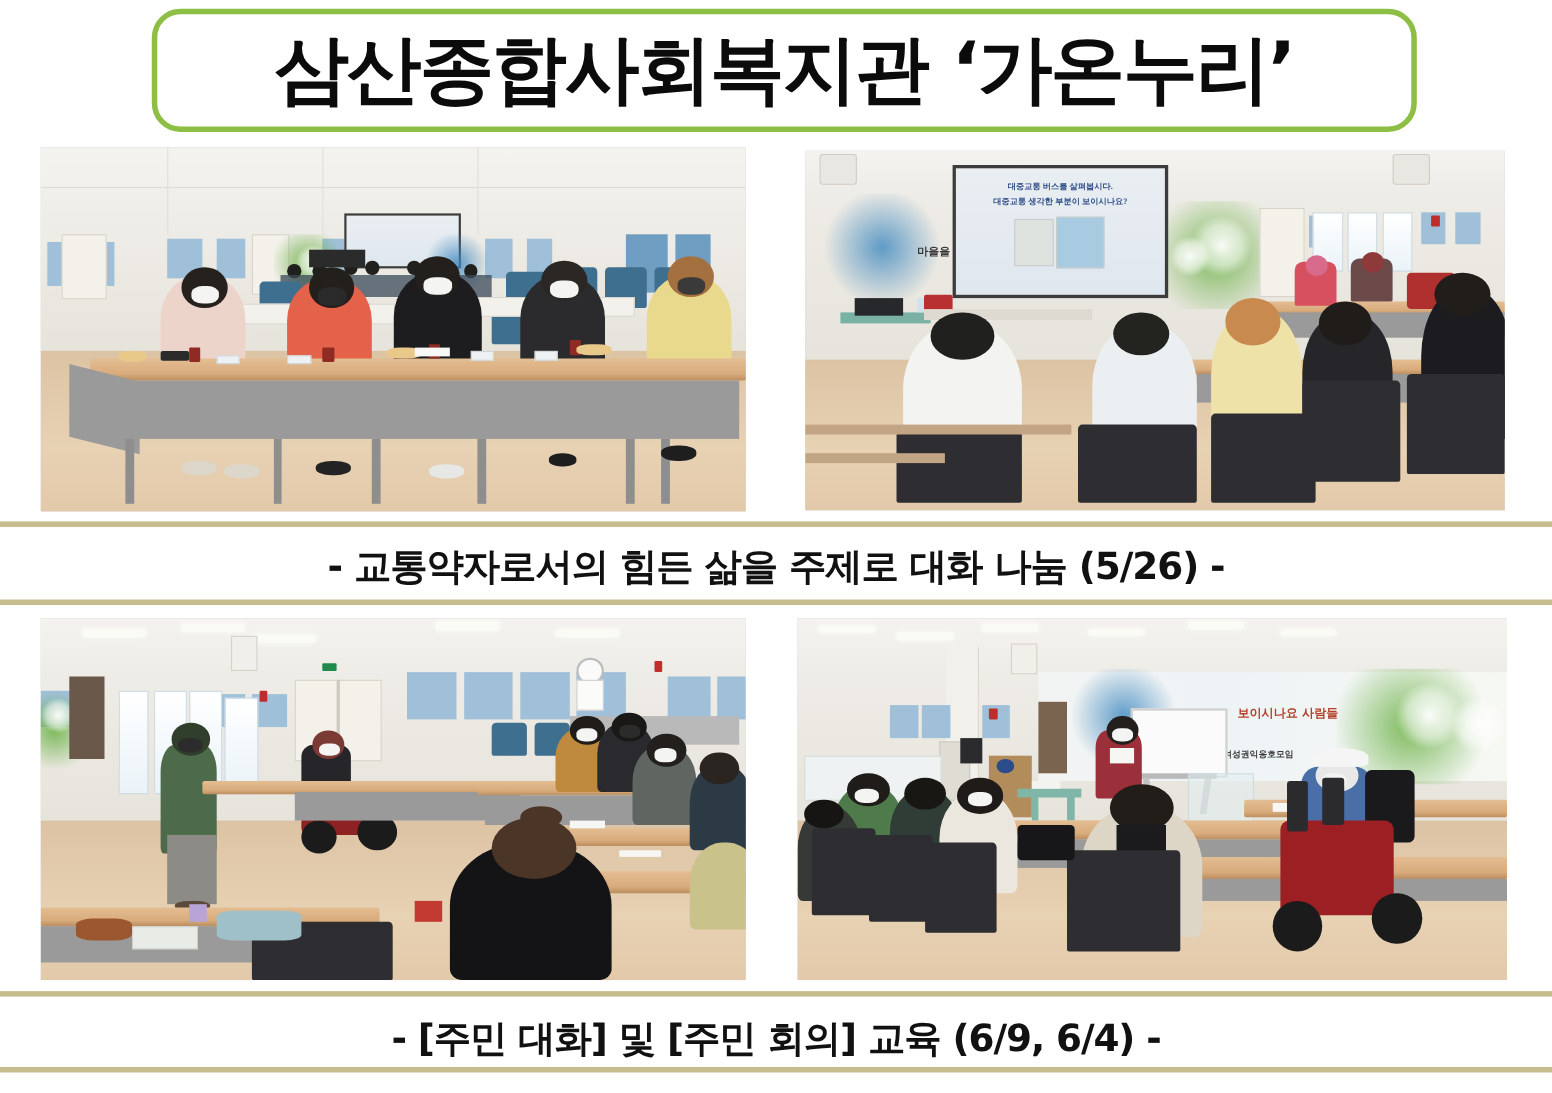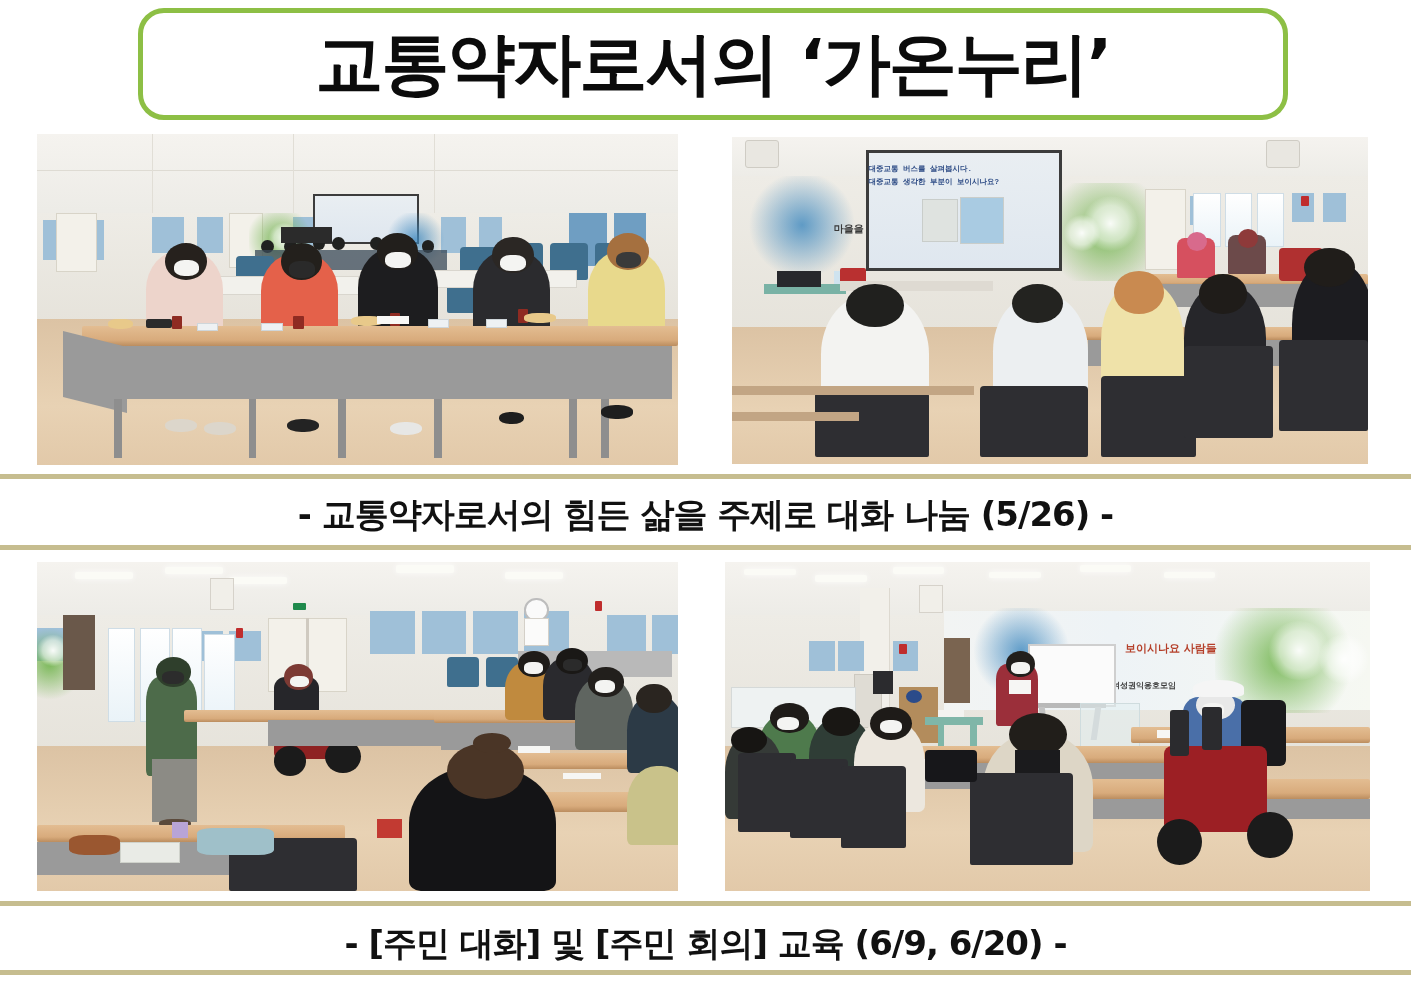--- a/index.html
+++ b/index.html
@@ -105,39 +105,39 @@
   .mask      { border-radius:40%; background:#f4f4f2; }
   .screen    { background:linear-gradient(180deg,#e9eef2 0%,#dfe7ef 100%); border:3px solid #3c3c3c; }
   .mural-g   { background:radial-gradient(circle at 40% 50%, rgba(104,176,66,.85), rgba(104,176,66,0) 62%); }
   .mural-b   { background:radial-gradient(circle at 50% 50%, rgba(60,135,190,.8), rgba(60,135,190,0) 62%); }
   .dandelion { border-radius:50%; background:radial-gradient(circle, rgba(255,255,255,.95) 0%, rgba(255,255,255,.55) 45%, rgba(255,255,255,0) 70%); }
   .banner    { background:linear-gradient(180deg,#ffffff 0%,#eaf3f8 100%); border:1px solid #cfdde6; }
   .board     { background:#fbfbfb; border:2px solid #cfcfcf; }
   .scooter   { background:#9c1f24; border-radius:8px; }
   .wheel     { background:#1b1b1b; border-radius:50%; }
   .slide-txt {
-    position:absolute; width:100%; text-align:left;
-    font-family:Liberation Mono, monospace;
+    position:absolute; width:100%; text-align:center;
+    font-family:Liberation Serif, serif;
     color:#2f4d86; font-weight:700; line-height:1.25;
   }
   .wallscript{
     position:absolute;
     font-family:"DejaVu Sans","Liberation Sans",sans-serif;
     color:#b5402a; font-weight:700; white-space:nowrap;
   }
   .wallscript.dark { color:#3a3a3a; }
   .clock { border-radius:50%; background:#fafafa; border:2px solid #bdbdbd; }
   .exitsign { background:#1f8a4c; border-radius:1px; }
   .fireext { background:#bf2d2d; border-radius:1px; }
 </style>
 </head>
 <body>
 
 <div class="title-box">
-  <div class="title-text">교통약자로서의 ‘가온누리’</div>
+  <div class="title-text">삼산종합사회복지관 ‘가온누리’</div>
 </div>
 
 <div class="photo" id="photo-1">
   <div class="photo-inner">
     <div class="rm ceil"></div>
     <div class="rm wall"></div>
     <div class="rm floor"></div>
 
     <div class="rm bluepanel" style="left:1%;top:26%;width:4%;height:12%;"></div>
     <div class="rm bluepanel" style="left:6.5%;top:26%;width:4%;height:12%;"></div>
@@ -517,14 +517,14 @@
     <div class="rm scooter" style="left:68%;top:56%;width:16%;height:26%;"></div>
     <div class="rm" style="left:69%;top:45%;width:3%;height:14%;background:#2b2b2e;border-radius:3px;"></div>
     <div class="rm" style="left:74%;top:44%;width:3%;height:13%;background:#2b2b2e;border-radius:3px;"></div>
     <div class="rm wheel" style="left:67%;top:78%;width:7%;height:14%;"></div>
     <div class="rm wheel" style="left:81%;top:76%;width:7%;height:14%;"></div>
   </div>
 
 </div>
 
 <div class="divider" id="divider-3"></div>
-<div class="caption" id="caption-2">- [주민 대화] 및 [주민 회의] 교육 (6/9, 6/20) -</div>
+<div class="caption" id="caption-2">- [주민 대화] 및 [주민 회의] 교육 (6/9, 6/4) -</div>
 <div class="divider" id="divider-4"></div>
 
 </body></html>

